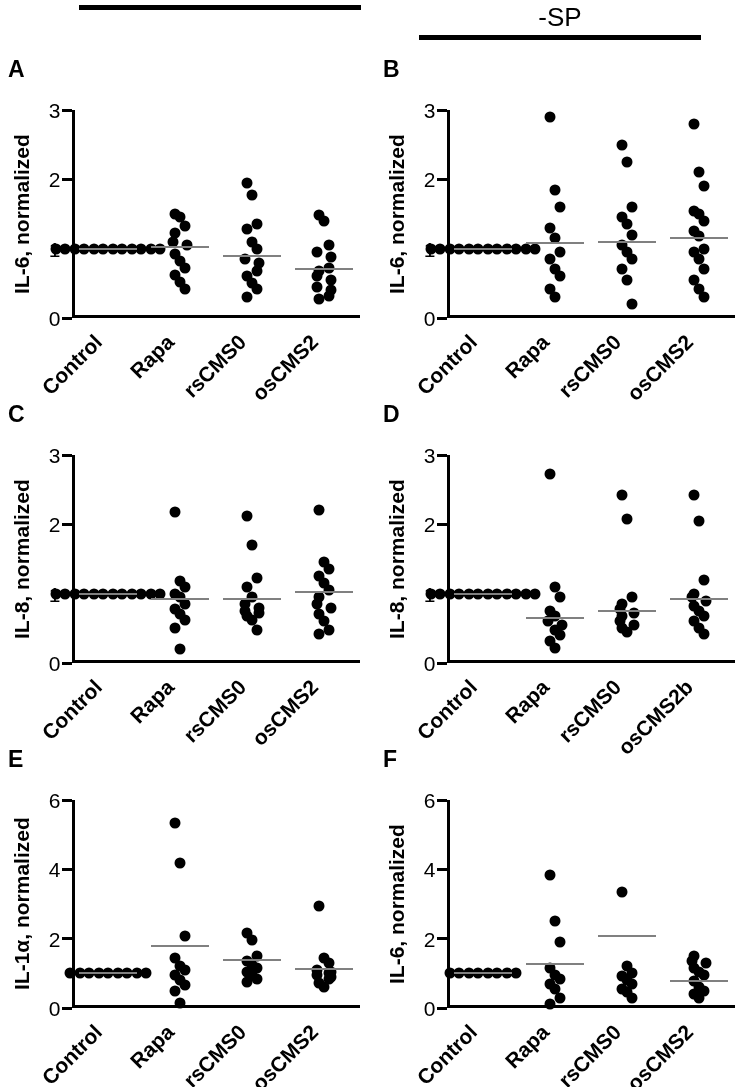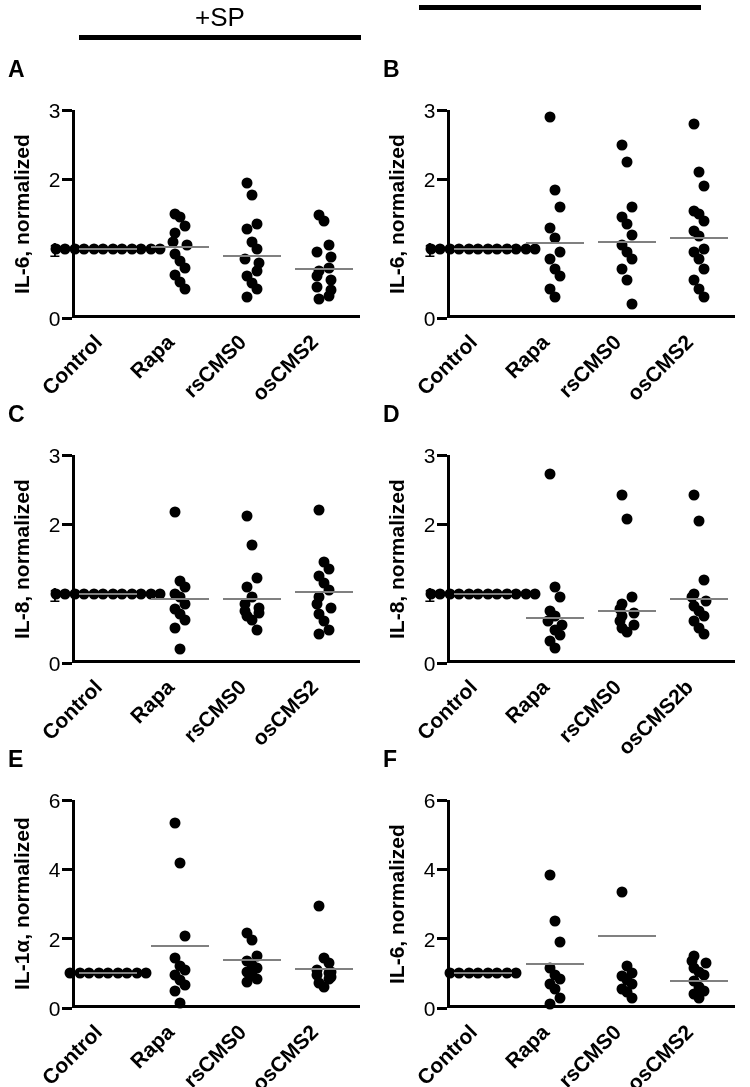--- a/index.html
+++ b/index.html
@@ -23,24 +23,24 @@
   .ticklabel{position:absolute;right:104%;font-size:21px;line-height:1;transform:translateY(-50%);}
   .xlab{position:absolute;font-size:21px;font-weight:bold;white-space:nowrap;transform-origin:left top;transform:rotate(-45deg);}
   .dot{position:absolute;width:11px;height:11px;border-radius:50%;background:#000;transform:translate(-50%,-50%);}
   .meanline{position:absolute;height:2px;background:#808080;transform:translateY(-50%);}
 </style>
 </head>
 <body>
 
 <div class="group-headers">
   <div class="grp" id="grp-sp-plus">
-    <span class="lbl">+SP</span>
     <span class="bar"></span>
   </div>
   <div class="grp" id="grp-sp-minus">
+    <span class="lbl">-SP</span>
     <span class="bar"></span>
   </div>
 </div>
 
 <div id="panels">
     <div class="panel" style="left: 0px; top: 52px;">
       <div class="panel-letter">A</div>
       <div class="ylabel" style="left: 10px; top: 52px; height: 220px; display: flex; align-items: center; justify-content: center;">IL-6, normalized</div>
       <div class="plot" style="left: 72px; top: 58px; width: 288px; height: 208px;">
         <div class="axis-v"></div>

